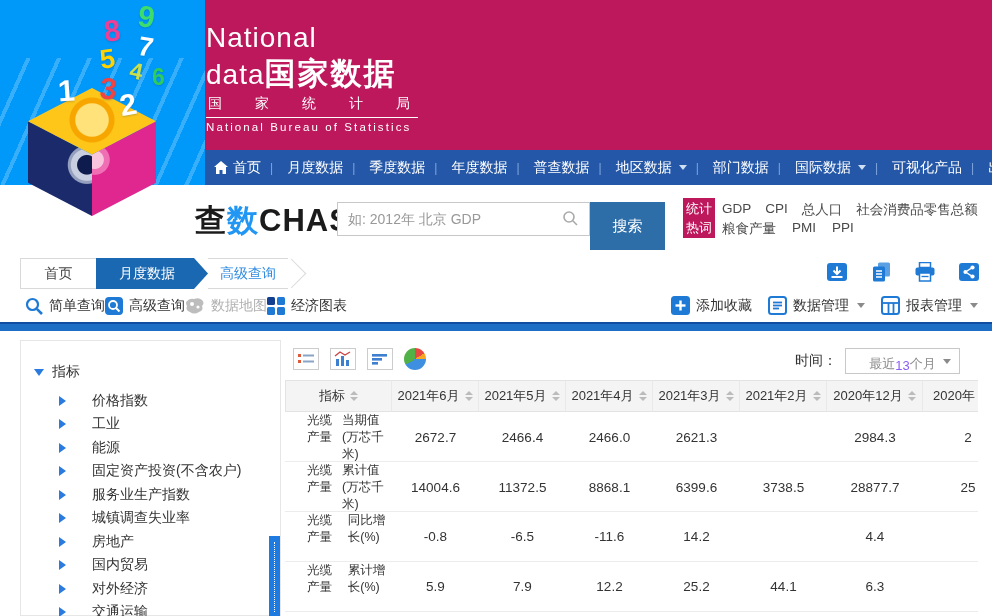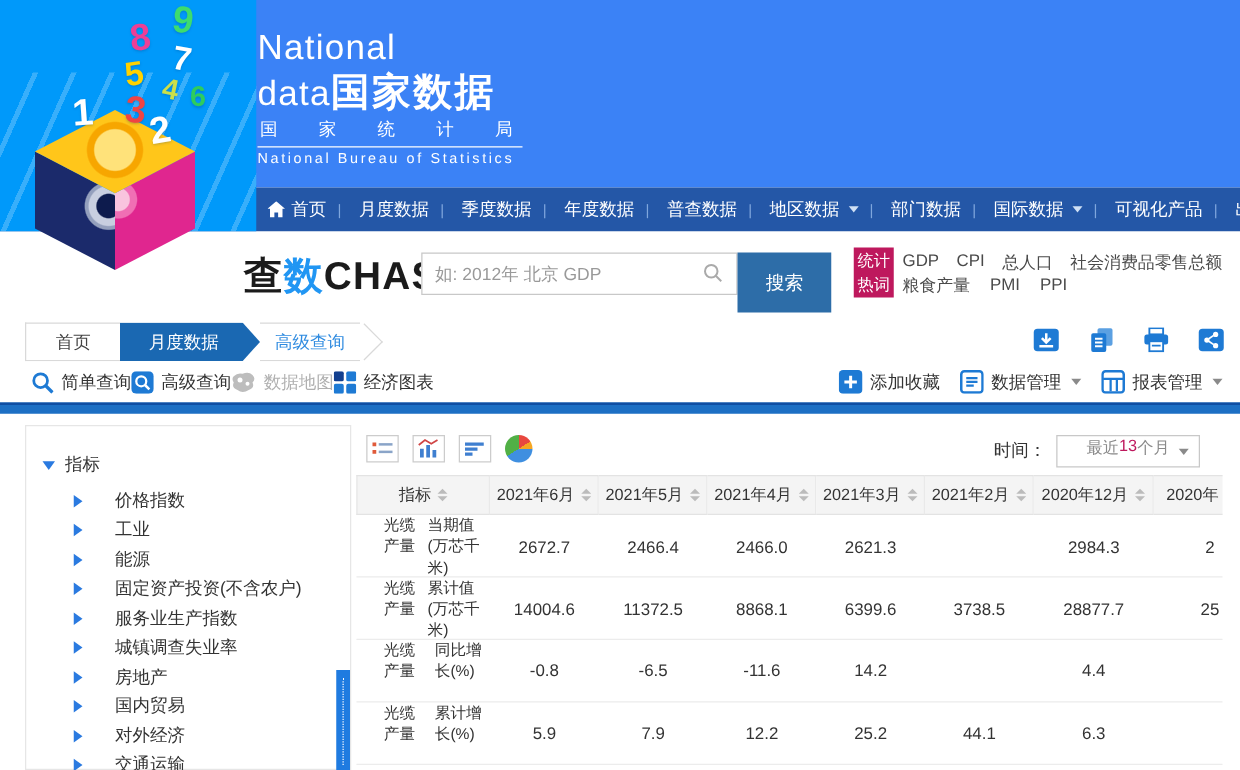--- a/index.html
+++ b/index.html
@@ -1,20 +1,20 @@
 <!DOCTYPE html>
 <html><head>
 <meta charset="utf-8">
 <style>
   * { margin:0; padding:0; box-sizing:border-box; }
   body { background:#fff; font-family:"Liberation Sans","DejaVu Sans",sans-serif; }
   #page { position:relative; width:992px; height:616px; overflow:hidden; background:#fff; }
 
   
-  .header { position:absolute; left:0; top:0; width:992px; height:150px; background:#3b82f6; }
+  .header { position:absolute; left:0; top:0; width:992px; height:150px; background:#be185d; }
   .logo-block { position:absolute; left:0; top:0; width:205px; height:185px; background:#0099fa; z-index:5; }
   .streaks { position:absolute; left:0; top:58px; width:205px; height:127px;
     background:repeating-linear-gradient(114deg, rgba(255,255,255,0) 0 24px, rgba(255,255,255,.22) 24px 28px); }
   .cube { position:absolute; left:28px; top:88px; width:128px; height:128px; z-index:6; }
   .cube .face { position:absolute; inset:0; }
   .face-top { clip-path:polygon(50% 0,100% 26%,50% 52%,0 26%);
     background:radial-gradient(circle at 50% 25%, #ffe27a 0 14%, #f7a600 15% 19%, #ffc61a 20%); }
   .face-left { clip-path:polygon(0 26%,50% 52%,50% 100%,0 74%);
     background:radial-gradient(circle at 46% 60%, #0d1b4d 0 9%, #c8cfe0 10% 15%, #94a0bd 16% 18%, #1b2a6b 19%); }
   .face-right { clip-path:polygon(50% 52%,100% 26%,100% 74%,50% 100%);
@@ -98,22 +98,22 @@
 
   
   .datapanel { position:absolute; left:285px; top:340px; width:693px; height:276px; overflow:hidden; background:#fff; }
   .view-row { position:absolute; left:8px; top:8px; display:flex; gap:11px; align-items:center; }
   .view-btn { width:26px; height:22px; border:1px solid #ccc; background:#fff; display:flex; align-items:center; justify-content:center; cursor:pointer; }
   .pie-btn { width:22px; height:22px; border:none; border-radius:50%; cursor:pointer;
     background:conic-gradient(#e8483f 0 16%, #f5a623 16% 25%, #3f8fe0 25% 66%, #51b046 66% 100%); }
   .time-box { position:absolute; right:18px; top:8px; display:flex; align-items:center; gap:8px; }
   .time-label { font-size:14px; color:#333; }
   .time-select { position:relative; width:115px; height:26px; border:1px solid #c8c8c8; background:#fff;
-    display:flex; align-items:flex-start; justify-content:center; font-size:13px; color:#8a8a8a; cursor:pointer; }
-  .time-select .num { color:#be185d; }
+    display:flex; align-items:flex-end; justify-content:center; font-size:13px; color:#8a8a8a; cursor:pointer; }
+  .time-select .num { color:#8b5cf6; }
   .time-select .drop-caret { position:absolute; right:8px; top:10px; }
 
   .grid { position:absolute; left:0; top:40px; width:728px; }
   .thead, .trow { display:grid; grid-template-columns:107px 87px 87px 87px 87px 87px 96px 90px; }
   .th { height:32px; background:#f4f4f4; border-top:1px solid #e3e3e3; border-bottom:1px solid #e3e3e3; border-right:1px solid #e9e9e9;
     display:flex; align-items:center; justify-content:center; font-size:13px; color:#333; cursor:pointer; white-space:nowrap; }
   .th:first-child { border-left:1px solid #e3e3e3; }
   .th.th-last { justify-content:flex-start; padding-left:10px; border-right:none; }
   .sort { display:inline-flex; flex-direction:column; margin-left:5px; }
   .sort i { display:block; width:0; height:0; border-left:4px solid transparent; border-right:4px solid transparent; }

